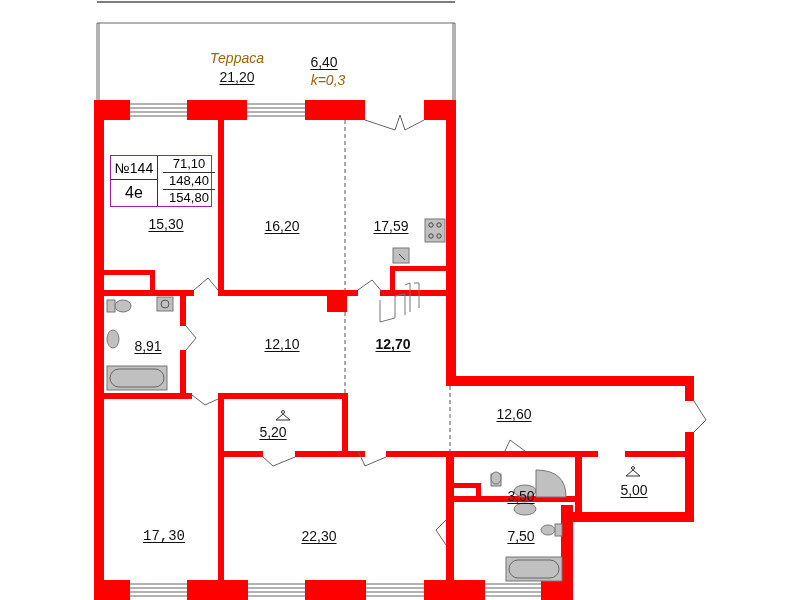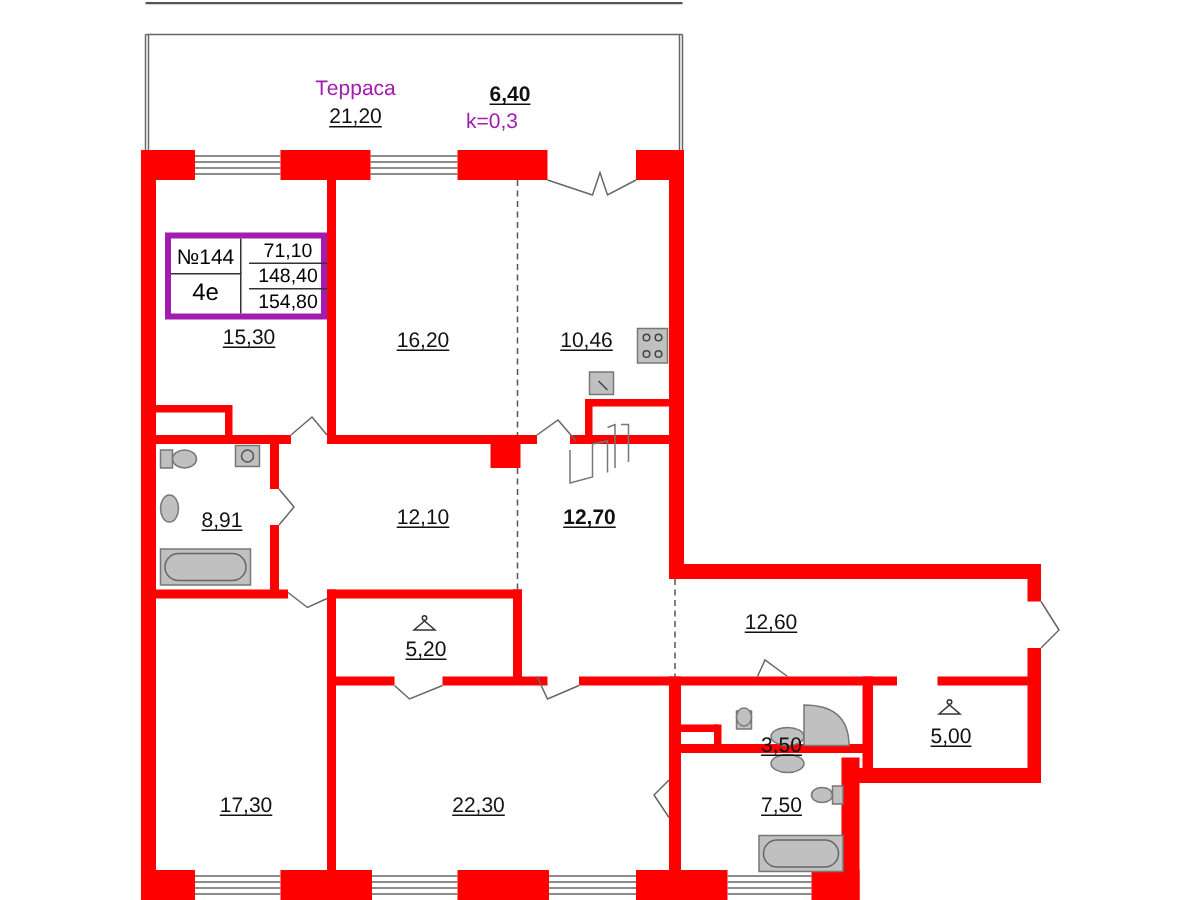--- a/index.html
+++ b/index.html
@@ -1,20 +1,20 @@
 <!DOCTYPE html>
 <html><head>
 <meta charset="utf-8">
 <style>
   html,body{margin:0;padding:0;background:#ffffff;}
   body{width:800px;height:600px;position:relative;overflow:hidden;font-family:"Liberation Sans",sans-serif;}
   svg{position:absolute;left:0;top:0;}
   .lbl{position:absolute;font-size:14px;color:#111;text-decoration:underline;text-underline-offset:2px;transform:translate(-50%,-50%);white-space:nowrap;}
-  .plain{position:absolute;font-size:14px;color:#a21caf;transform:translate(-50%,-50%);white-space:nowrap;}
-  .info{position:absolute;left:110px;top:155px;width:100px;height:50px;border:4px solid #a21caf;background:#fff;}
+  .plain{position:absolute;font-size:14px;color:#a16207;transform:translate(-50%,-50%);white-space:nowrap;font-style:italic;}
+  .info{position:absolute;left:110px;top:155px;width:100px;height:50px;border:1px solid #a21caf;background:#fff;}
   .info .num{position:absolute;left:0;top:0;width:46px;height:23px;border-right:1px solid #333;border-bottom:1px solid #333;font-size:14px;text-align:center;line-height:24px;}
   .info .type{position:absolute;left:0;top:24px;width:46px;height:26px;border-right:1px solid #333;font-size:16px;text-align:center;line-height:26px;}
   .info .a{position:absolute;left:52px;width:52px;height:16px;font-size:13px;text-align:center;line-height:16px;border-bottom:1px solid #333;}
   .info .a.last{border-bottom:none;}
 </style>
 </head>
 <body>
 
 <svg width="800" height="600" viewBox="0 0 800 600">
 
@@ -195,28 +195,28 @@
 <div class="info">
   <div class="num">№144</div>
   <div class="type">4е</div>
   <div class="a" style="top:0;">71,10</div>
   <div class="a" style="top:17px;">148,40</div>
   <div class="a last" style="top:34px;">154,80</div>
 </div>
 
 <div class="plain" style="left:237px;top:58px;">Терраса</div>
 <div class="lbl" style="left:237px;top:77px;">21,20</div>
-<div class="lbl" style="left:340px;top:62px;font-weight:bold;">6,40</div>
+<div class="lbl" style="left:324px;top:62px;">6,40</div>
 <div class="plain" style="left:328px;top:80px;">k=0,3</div>
 
 <div class="lbl" style="left:166px;top:224px;">15,30</div>
 <div class="lbl" style="left:282px;top:226px;">16,20</div>
-<div class="lbl" style="left:391px;top:226px;">10,46</div>
+<div class="lbl" style="left:391px;top:226px;">17,59</div>
 <div class="lbl" style="left:148px;top:346px;">8,91</div>
 <div class="lbl" style="left:282px;top:344px;">12,10</div>
 <div class="lbl" style="left:393px;top:344px;font-weight:bold;">12,70</div>
 <div class="lbl" style="left:514px;top:414px;text-align:right;">12,60</div>
-<div class="lbl" style="left:284px;top:432px;">5,20</div>
+<div class="lbl" style="left:273px;top:432px;">5,20</div>
 <div class="lbl" style="left:521px;top:460px;margin-top:36px;">3,50</div>
 <div class="lbl" style="left:634px;top:490px;">5,00</div>
-<div class="lbl" style="left:164px;top:536px;">17,30</div>
+<div class="lbl" style="left:164px;top:536px;font-family:Liberation Mono, monospace;">17,30</div>
 <div class="lbl" style="left:319px;top:536px;">22,30</div>
 <div class="lbl" style="left:521px;top:536px;">7,50</div>
 
 </body></html>

